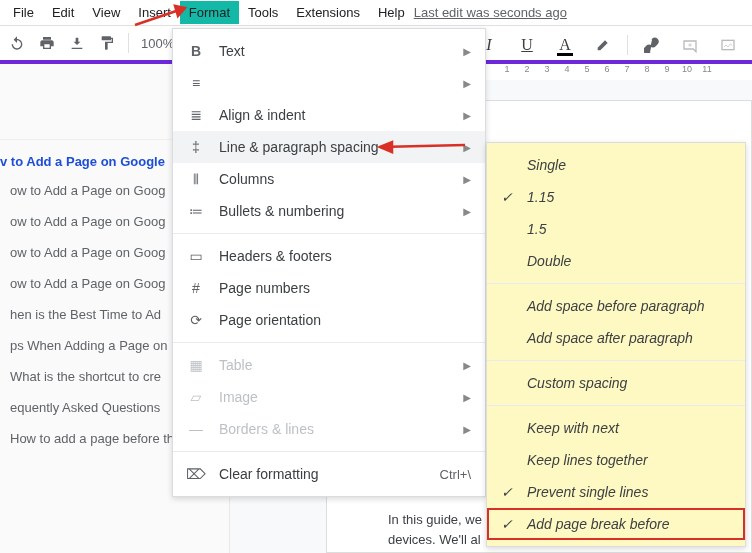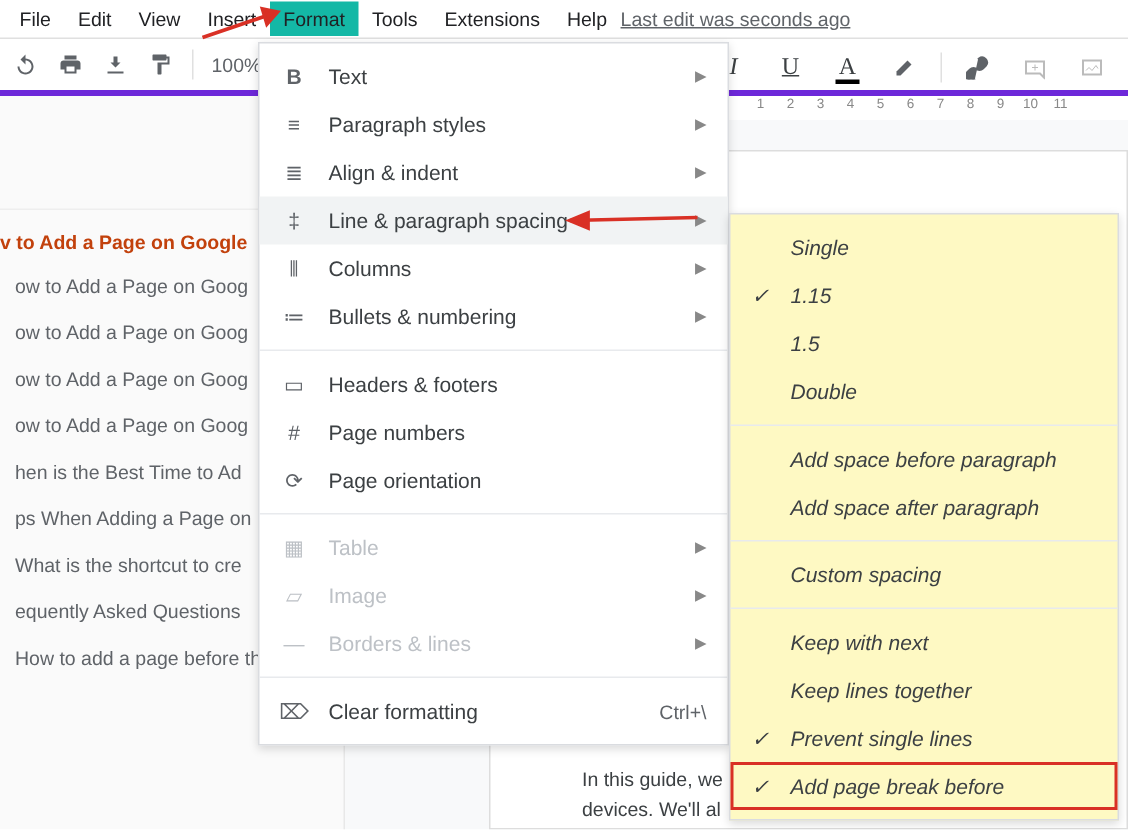--- a/index.html
+++ b/index.html
@@ -23,21 +23,21 @@
   .toolbar-right .fbtn.underline { text-decoration: underline; }
   .textcolor { position: relative; }
   .textcolor::after { content:''; position: absolute; bottom: 3px; left: 6px; right: 6px; height: 3px; background: #000; }
 
   .ruler { position: absolute; left: 498px; top: 64px; height: 14px; display: flex; gap: 2px; font-size: 9px; color: #888; }
   .ruler span { width: 18px; text-align: center; }
 
   .sidebar { position: absolute; left: 0; top: 64px; width: 230px; height: 489px; background: #fafafa; border-right: 1px solid #e8e8e8; padding-top: 40px; }
   .side-heading { font-size: 10px; letter-spacing: 1px; color: #5f6368; padding: 8px 0 8px 20px; text-align: right; }
   .side-hr { border: none; border-top: 1px solid #eee; margin: 8px 0; }
-  .outline-title { font-size: 13px; font-weight: bold; color: #c2410c; padding: 6px 0 6px 0; }
+  .outline-title { font-size: 13px; font-weight: bold; color: #1d4ed8; padding: 6px 0 6px 0; }
   .outline-item { font-size: 13px; color: #5f6368; padding: 8px 0 8px 10px; white-space: nowrap; overflow: hidden; text-overflow: ellipsis; }
 
   
   .dropdown { position: absolute; left: 172px; top: 28px; width: 314px; background: #fff; border: 1px solid #dadce0; box-shadow: 0 2px 6px rgba(0,0,0,.15); z-index: 20; padding: 6px 0; }
   .drow { display: flex; align-items: center; height: 32px; padding: 0 14px; gap: 14px; color: #3c4043; font-size: 14px; cursor: pointer; position: relative; }
   .drow .dicon { width: 18px; display: flex; justify-content: center; color: #5f6368; font-size: 14px; }
   .drow .arrow { position: absolute; right: 14px; color: #888; font-size: 10px; }
   .drow.hover { background: #f1f3f4; }
   .drow.disabled { color: #bdc1c6; }
   .drow.disabled .dicon { color: #bdc1c6; }
@@ -172,21 +172,20 @@
 <div class="dropdown">
   <div class="drow">
       <span class="dicon">
         <b>B</b>
       </span>
       <span>Text</span>
       <span class="arrow">▶</span>
     </div>
   <div class="drow">
       <span class="dicon">≡</span>
-      <span>Paragraph styles</span>
       <span class="arrow">▶</span>
     </div>
   <div class="drow">
       <span class="dicon">≣</span>
       <span>Align &amp; indent</span>
       <span class="arrow">▶</span>
     </div>
   <div class="drow hover">
       <span class="dicon">‡</span>
       <span>Line &amp; paragraph spacing</span>

